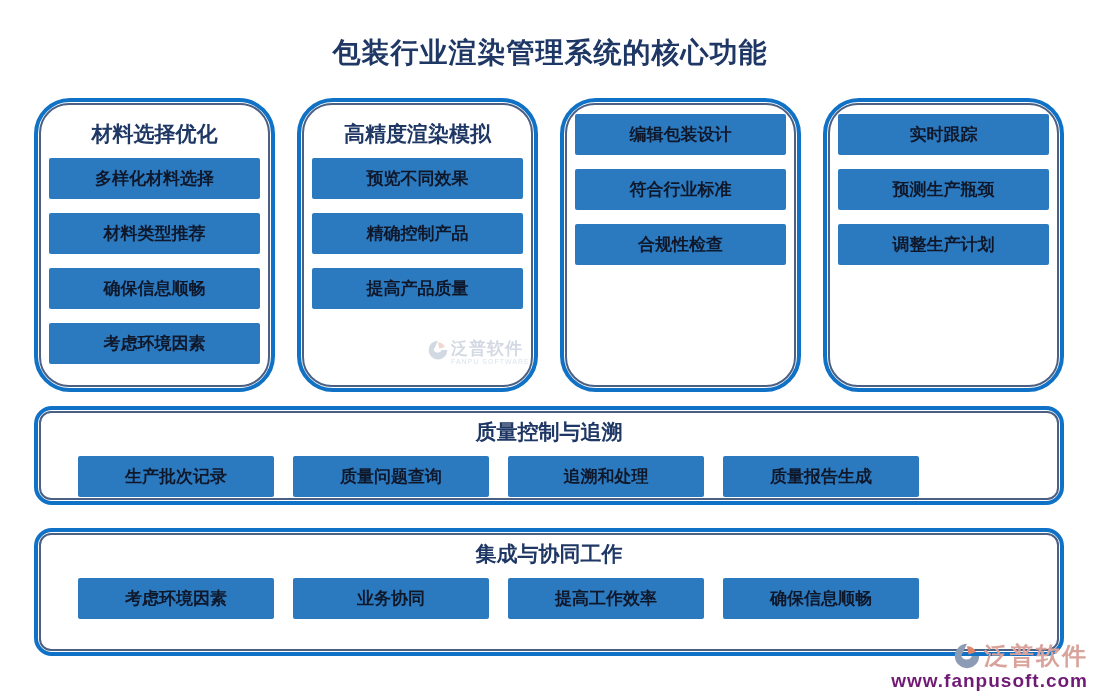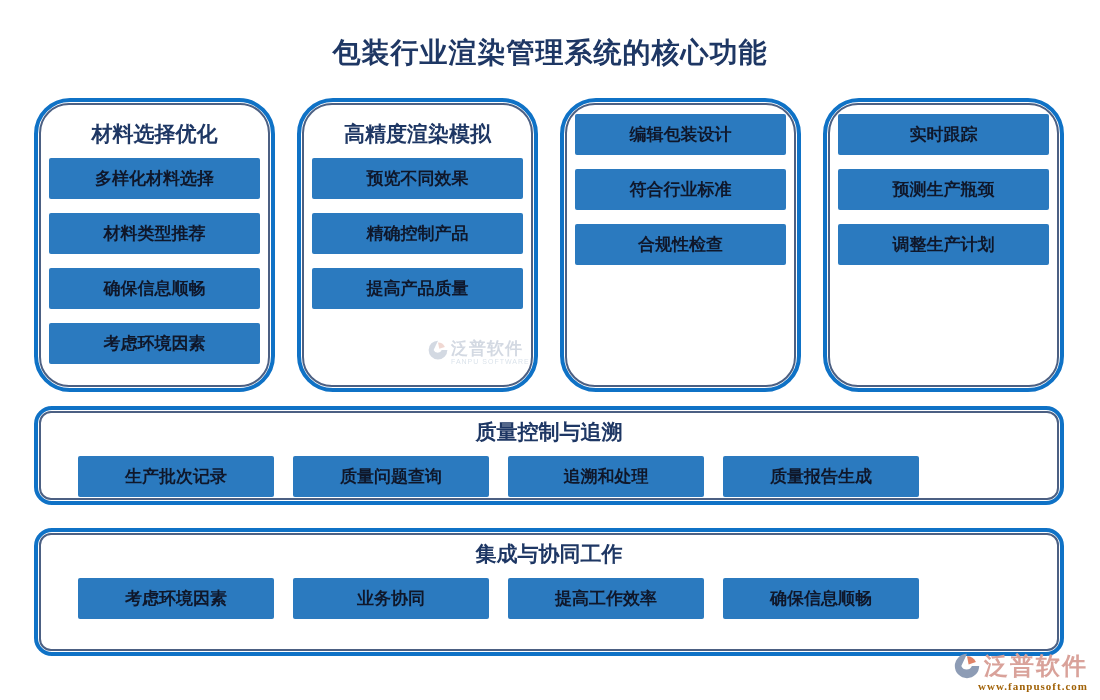--- a/index.html
+++ b/index.html
@@ -76,21 +76,21 @@
   .watermark .wm-brand { font-size: 17px; font-weight: bold; color: #8d9cb5; line-height: 18px; letter-spacing: 1px; }
   .watermark .wm-sub { font-size: 7px; color: #9fb4c9; letter-spacing: 1px; }
 
   
   .footer-brand {
     position: absolute; right: 12px; bottom: 8px;
     display: flex; flex-direction: column; align-items: flex-end;
   }
   .footer-top { display: flex; align-items: center; gap: 4px; }
   .footer-name { font-size: 24px; font-weight: bold; color: #d9a29a; letter-spacing: 2px; }
-  .footer-url { font-size: 11px; font-weight: bold; color: #a16207; letter-spacing: 1px; margin-top: -2px; font-family: Liberation Serif, serif; }
+  .footer-url { font-size: 19px; font-weight: bold; color: #701a75; letter-spacing: 1px; margin-top: -2px; }
   .logo-svg { display: block; }
 </style>
 </head>
 <body>
 
 <h1 class="page-title">包装行业渲染管理系统的核心功能</h1>
 
 <div class="panels">
 
   <div class="panel">

